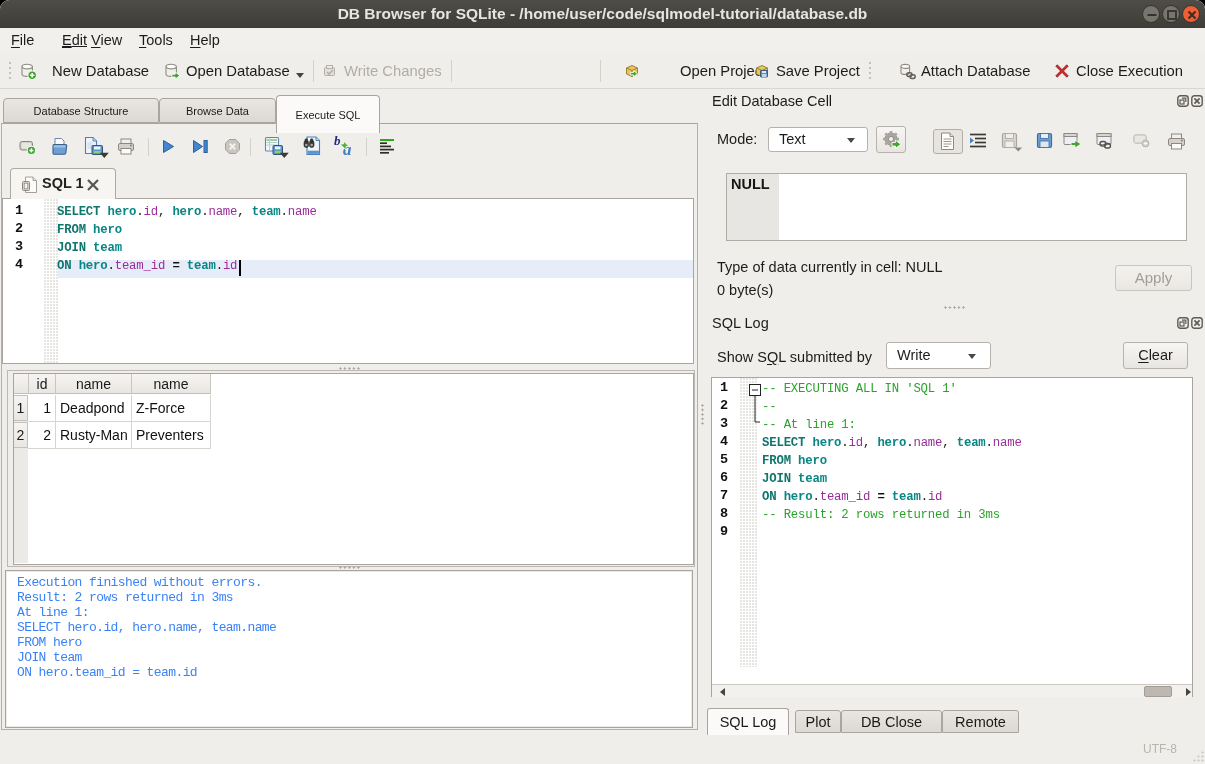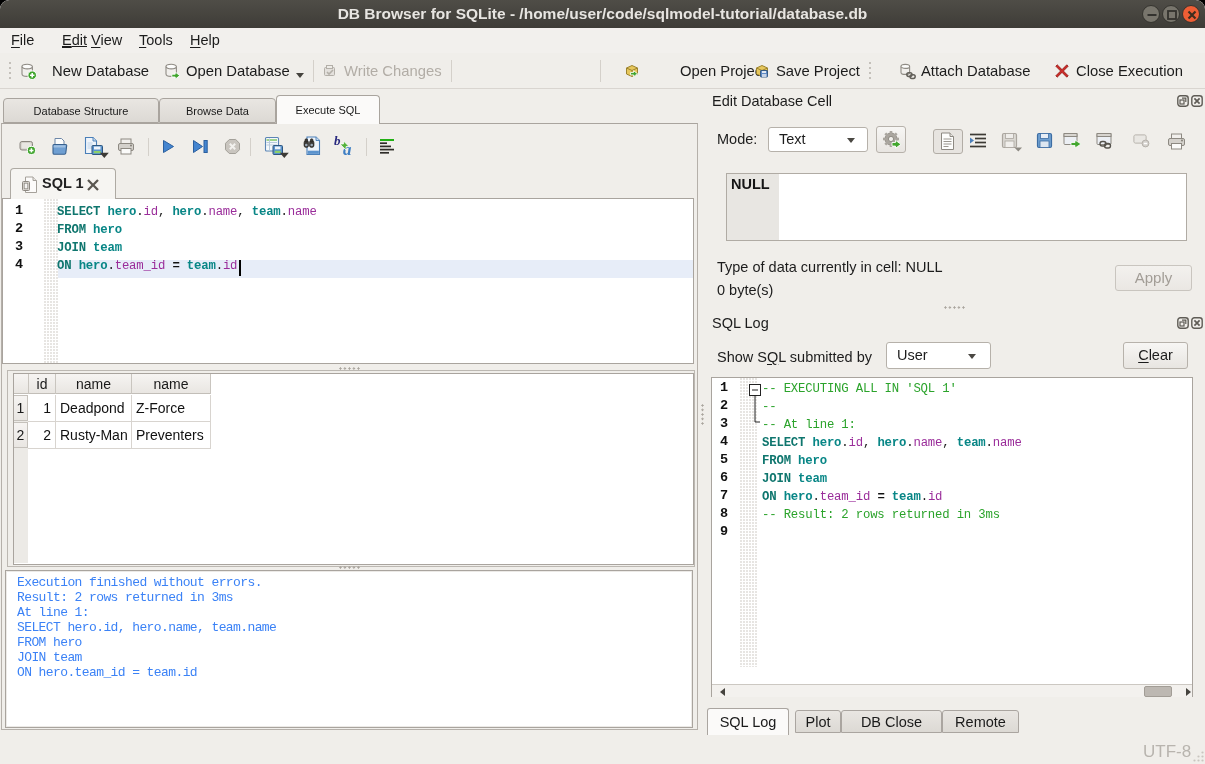--- a/index.html
+++ b/index.html
@@ -29,21 +29,21 @@
   font-size:14.8px; color:#1c1c1c; white-space:nowrap; }
 .tbitem.dis { color:#b2ada6; }
 .tbsep { position:absolute; top:7px; width:1px; height:22px; background:#d4d0ca; }
 .tbhandle { position:absolute; top:8px; width:4px; height:20px;
   background-image:radial-gradient(circle at 2px 2px,#c4c0ba 1px,transparent 1.2px);
   background-size:4px 5px; }
 
 .mtab { position:absolute; top:98px; height:25px; font-size:11px;
   background:linear-gradient(#e9e6e2,#dcd9d4); border:1px solid #a9a49e;
   border-radius:4px 4px 0 0; display:flex; align-items:center; justify-content:center; }
-.mtab.active { top:95px; height:29px; background:#fbfaf9; border-bottom:none;
+.mtab.active { top:95px; height:38px; background:#fbfaf9; border-bottom:none;
   z-index:5; }
 #pane { position:absolute; left:1px; top:123px; width:697px; height:607px;
   border:1px solid #b5b0aa; border-top:1px solid #a9a49e; background:#f0eeea; }
 
 
 #sqltab { position:absolute; left:10px; top:168px; width:106px; height:31px;
   background:#f6f5f2; border:1px solid #aeaaa3; border-bottom:none; border-radius:4px 4px 0 0;
   z-index:4; }
 #sqltab span { position:absolute; left:31px; top:6px; font-size:14.5px; font-weight:600; color:#222; }
 
@@ -473,21 +473,21 @@
   <div id="cellarea">
     <div id="cellnull"></div>
     <div style="position:absolute; left:4px; top:2px; font-size:14.5px; font-weight:bold; color:#151515;">NULL</div>
   </div>
   <div class="docktitle" style="left:717px; top:259px;">Type of data currently in cell: NULL</div>
   <div class="docktitle" style="left:717px; top:282px;">0 byte(s)</div>
   <div class="btn dis" style="left:1115px; top:265px; width:77px; height:26px; font-size:15px;"><span style="position:relative; top:3px;">Apply</span></div>
 
   <div class="docktitle" style="left:717px; top:349px;">Show S<u style="text-underline-offset:2px;">Q</u>L submitted by</div>
   <div class="combo" style="left:886px; top:342px; width:105px; height:27px;">
-    <span style="position:absolute; left:10px; top:4px;">User</span>
+    <span style="position:absolute; left:10px; top:4px;">Write</span>
     <span class="arr" style="right:14px; top:11px;"></span>
   </div>
   <div class="btn" style="left:1123px; top:342px; width:65px; height:27px;"><span style="position:relative; top:4px;"><u style="text-underline-offset:2px;">C</u>lear</span></div>
 
   <div id="logbox">
     <div class="gutterdots" style="position:absolute; left:28px; top:0; width:18px; height:289px;"></div>
     <div class="num" style="left:8px; top:2px;">1</div>
     <div class="num" style="left:8px; top:20px;">2</div>
     <div class="num" style="left:8px; top:38px;">3</div>
     <div class="num" style="left:8px; top:56px;">4</div>
@@ -521,21 +521,21 @@
           <path d="M2 0 L7 4 L2 8 Z" fill="#45433e"></path>
         </svg>
     </div>
   </div>
 
   <div class="dtab active" style="left:707px; top:708px; width:82px; height:27px;">SQL Log</div>
   <div class="dtab" style="left:795px; top:710px; width:46px;">Plot</div>
   <div class="dtab" style="left:841px; top:710px; width:101px;">DB Close</div>
   <div class="dtab" style="left:942px; top:710px; width:77px;">Remote</div>
 
-  <div style="position:absolute; left:1143px; top:742px; font-size:17px; color:#b8b4ae;">UTF-8</div>
+  <div style="position:absolute; left:1143px; top:742px; font-size:12px; color:#b8b4ae;">UTF-8</div>
   <svg class="abs" style="left:1192px; top:750px;" width="13" height="13">
       <g fill="#c9c5bf">
         <circle cx="10.5" cy="2.5" r="1.1"></circle>
         <circle cx="6.5" cy="6.5" r="1.1"></circle>
         <circle cx="10.5" cy="6.5" r="1.1"></circle>
         <circle cx="2.5" cy="10.5" r="1.1"></circle>
         <circle cx="6.5" cy="10.5" r="1.1"></circle>
         <circle cx="10.5" cy="10.5" r="1.1"></circle>
       </g>
     </svg>

